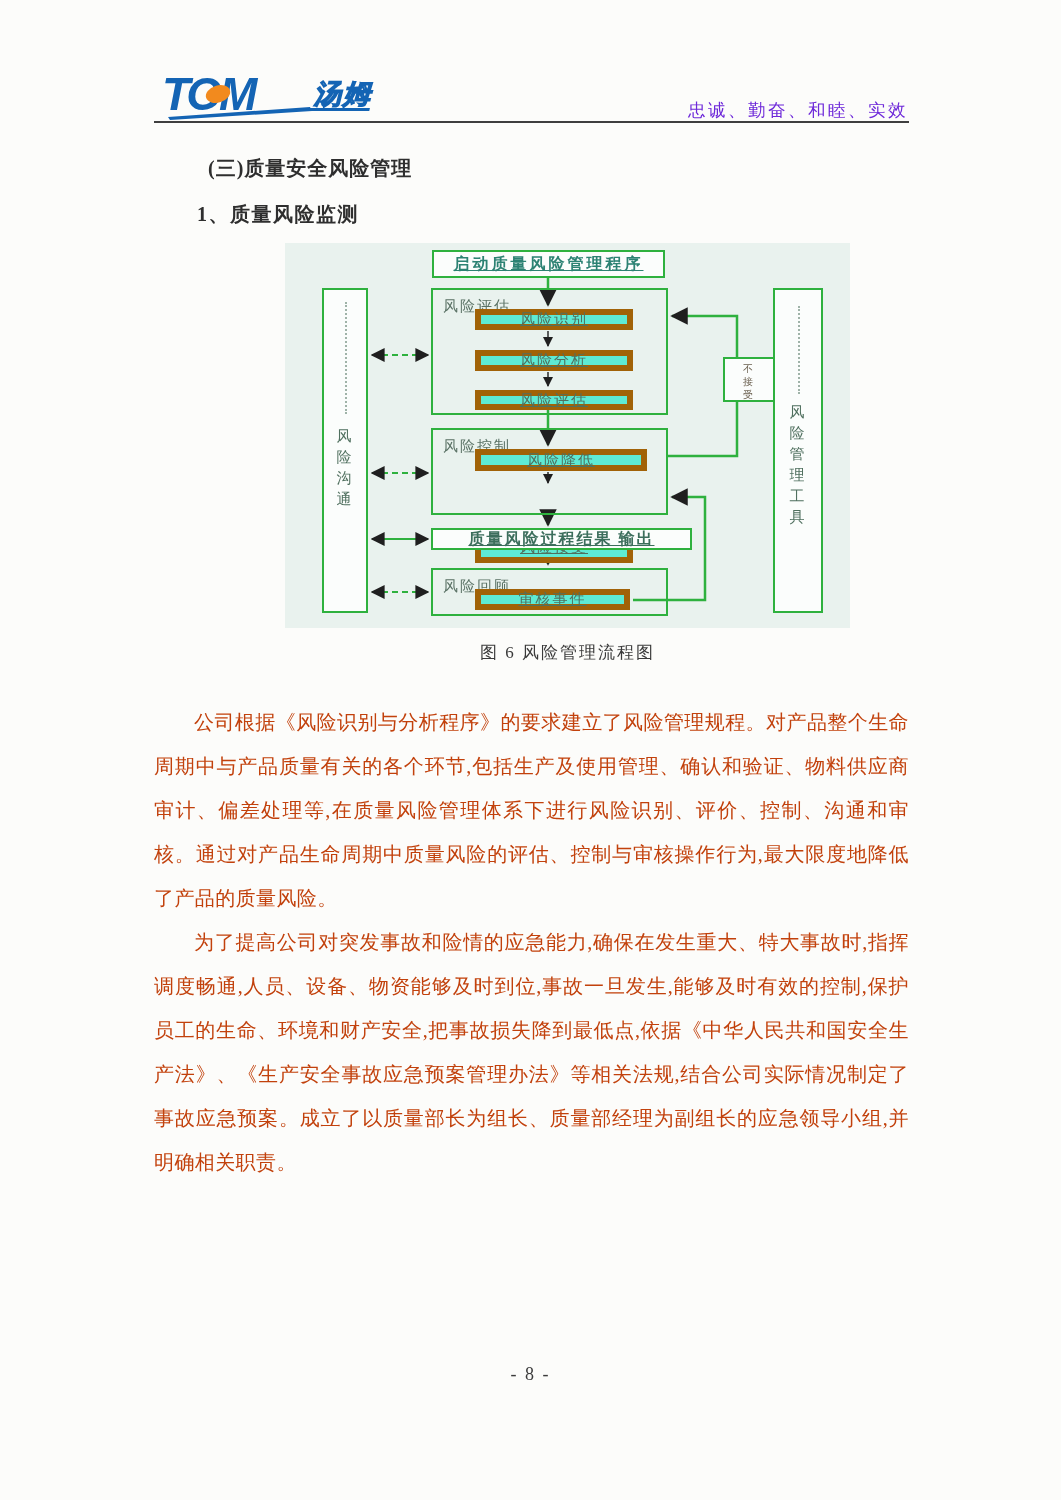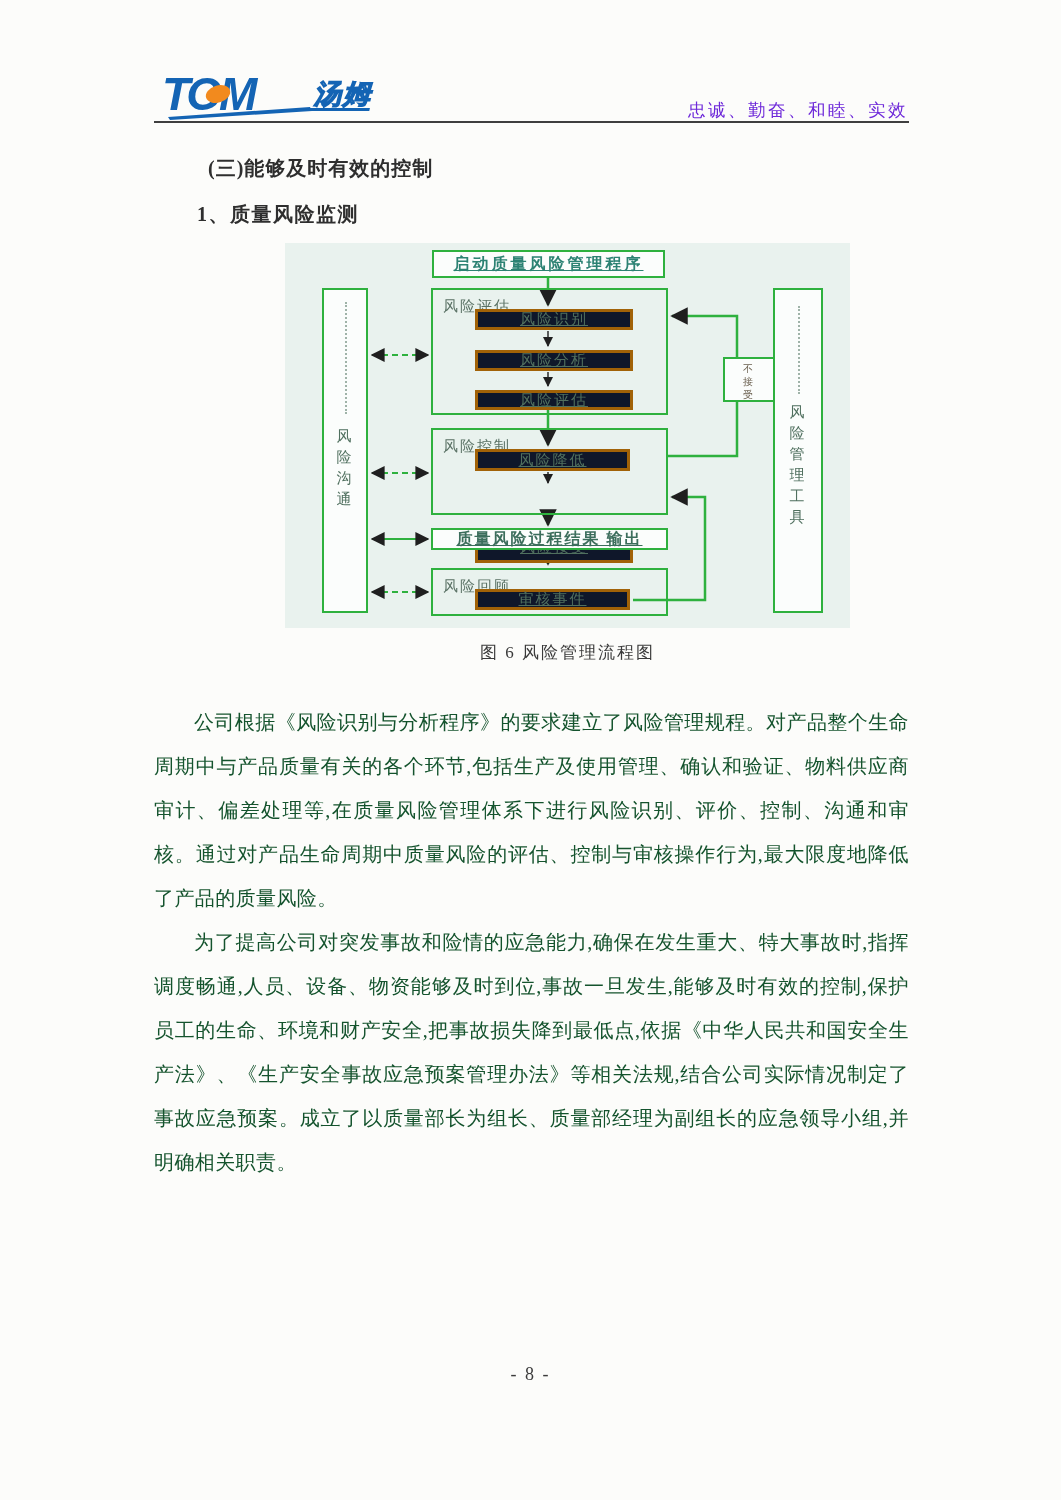--- a/index.html
+++ b/index.html
@@ -24,28 +24,28 @@
   
   .diagram {
     position:absolute; left:285px; top:243px; width:565px; height:385px;
     background:#e9f2ee;
   }
   .diagram svg.wires { position:absolute; left:0; top:0; }
   .dbox {
     position:absolute; background:#fbfdfc; border:2px solid #2eb13e;
     font-size:15px; color:#50705f; letter-spacing:2px;text-decoration:underline;
   }
-  .dbox.inner { border:3px solid #a16207; background:#0f172a; }
+  .dbox.inner { border:6px solid #a16207; background:#5eead4; }
   .dbox.center { display:flex; align-items:center; justify-content:center; }
   .d-start { left:147px; top:7px; width:233px; height:28px; font-size:16px; color:#2c8273; font-weight:bold; letter-spacing:3px; }
   .d-assess  { left:146px; top:45px;  width:237px; height:127px; background:transparent; }
   .d-control { left:146px; top:185px; width:237px; height:87px;  background:transparent; }
   .d-review  { left:146px; top:325px; width:237px; height:48px;  background:transparent; }
   .d-label { position:absolute; top:7px; left:10px; font-size:15px; color:#5a7265; letter-spacing:2px; }
-  .d-output { left:146px; top:285px; width:237px; height:22px; font-size:16px; font-weight:bold; color:#3c6e5c; letter-spacing:2px; }
+  .d-output { left:146px; top:285px; width:261px; height:22px; font-size:16px; font-weight:bold; color:#3c6e5c; letter-spacing:2px; }
   .d-side { background:#fbfdfc; }
   .d-left  { left:37px;  top:45px; width:46px; height:325px; }
   .d-right { left:488px; top:45px; width:50px; height:325px; }
   .vdots {
     position:absolute; left:50%; width:0; border-left:2px dotted #9fb3a8;
   }
   .vtext {
     position:absolute; left:50%; transform:translateX(-50%);
     width:1.3em; font-size:15px; line-height:21px; text-align:center;
     word-break:break-all; color:#50705f;
@@ -53,41 +53,41 @@
   .d-reject { left:438px; top:114px; width:52px; height:45px; }
   .d-reject .vtext { font-size:10px; line-height:13px; top:3px; width:1.3em; color:#6a5f4e; }
   .caption {
     position:absolute; left:285px; top:641px; width:565px; text-align:center;
     font-size:17px; color:#3a3a3a; letter-spacing:2px;
   }
   
   .content { position:absolute; left:154px; top:700px; width:755px; }
   .content p {
     font-size:20px; line-height:44px; text-align:justify; text-indent:2em;
-    letter-spacing:0.4px; color:#14532d;
+    letter-spacing:0.4px; color:#c2410c;
   }
   .content h3 { font-size:20px; line-height:44px; font-weight:bold; margin-left:44px; letter-spacing:1.5px; }
   .page-num { position:absolute; left:0; top:1364px; width:100%; text-align:center; font-size:18px; color:#3c3c3c; letter-spacing:2px; }
 </style>
 </head>
 <body>
 
 <div class="page">
 
   <svg class="logo" viewBox="0 0 232 52">
     <text x="0" y="40" font-family="Liberation Sans, sans-serif" font-size="46" font-weight="bold" font-style="italic" fill="#1464b4" letter-spacing="-3">TOM</text>
     <ellipse cx="56" cy="24" rx="12.5" ry="8.5" fill="#f28a1e" transform="rotate(-18 56 24)"></ellipse>
     <path d="M6,47 L148,37 L150,41 L8,50 Z" fill="#1464b4"></path>
     <text x="152" y="33" font-family="Liberation Sans, sans-serif" font-size="27" font-weight="bold" font-style="italic" fill="#ffffff" stroke="#1464b4" stroke-width="1.2" letter-spacing="2">汤姆</text>
     <rect x="150" y="38" width="66" height="3" fill="#1464b4" transform="skewX(-12)"></rect>
   </svg>
   <div class="motto">忠诚、勤奋、和睦、实效</div>
   <div class="header-rule"></div>
 
-  <div class="sec-title">(三)能够及时有效的控制</div>
+  <div class="sec-title">(三)质量安全风险管理</div>
   <div class="sec-sub">1、质量风险监测</div>
 
   <div class="diagram">
     <svg class="wires" width="565" height="385" viewBox="0 0 565 385">
       <defs>
         <marker id="ah" viewBox="0 0 10 10" refX="9" refY="5" markerWidth="7" markerHeight="7" orient="auto-start-reverse">
           <path d="M0,0 L10,5 L0,10 Z" fill="#1f1f1f"></path>
         </marker>
       </defs>
 
@@ -122,21 +122,21 @@
     <div class="dbox d-assess">
       <span class="d-label">风险评估</span>
     </div>
     <div class="dbox inner center" style="left:190px; top:66px; width:158px; height:21px;">风险识别</div>
     <div class="dbox inner center" style="left:190px; top:107px; width:158px; height:21px;">风险分析</div>
     <div class="dbox inner center" style="left:190px; top:147px; width:158px; height:20px;">风险评估</div>
 
     <div class="dbox d-control">
       <span class="d-label">风险控制</span>
     </div>
-    <div class="dbox inner center" style="left:190px; top:206px; width:155px; height:22px;">风险降低</div>
+    <div class="dbox inner center" style="left:190px; top:206px; width:172px; height:22px;">风险降低</div>
     <div class="dbox inner center" style="left:190px; top:244px; width:158px; height:32px;margin-top:44px;">风险接受</div>
 
     <div class="dbox center d-output">质量风险过程结果 输出</div>
 
     <div class="dbox d-review">
       <span class="d-label">风险回顾</span>
     </div>
     <div class="dbox inner center" style="left:190px; top:346px; width:155px; height:21px;">审核事件</div>
 
     <div class="dbox d-side d-left">

